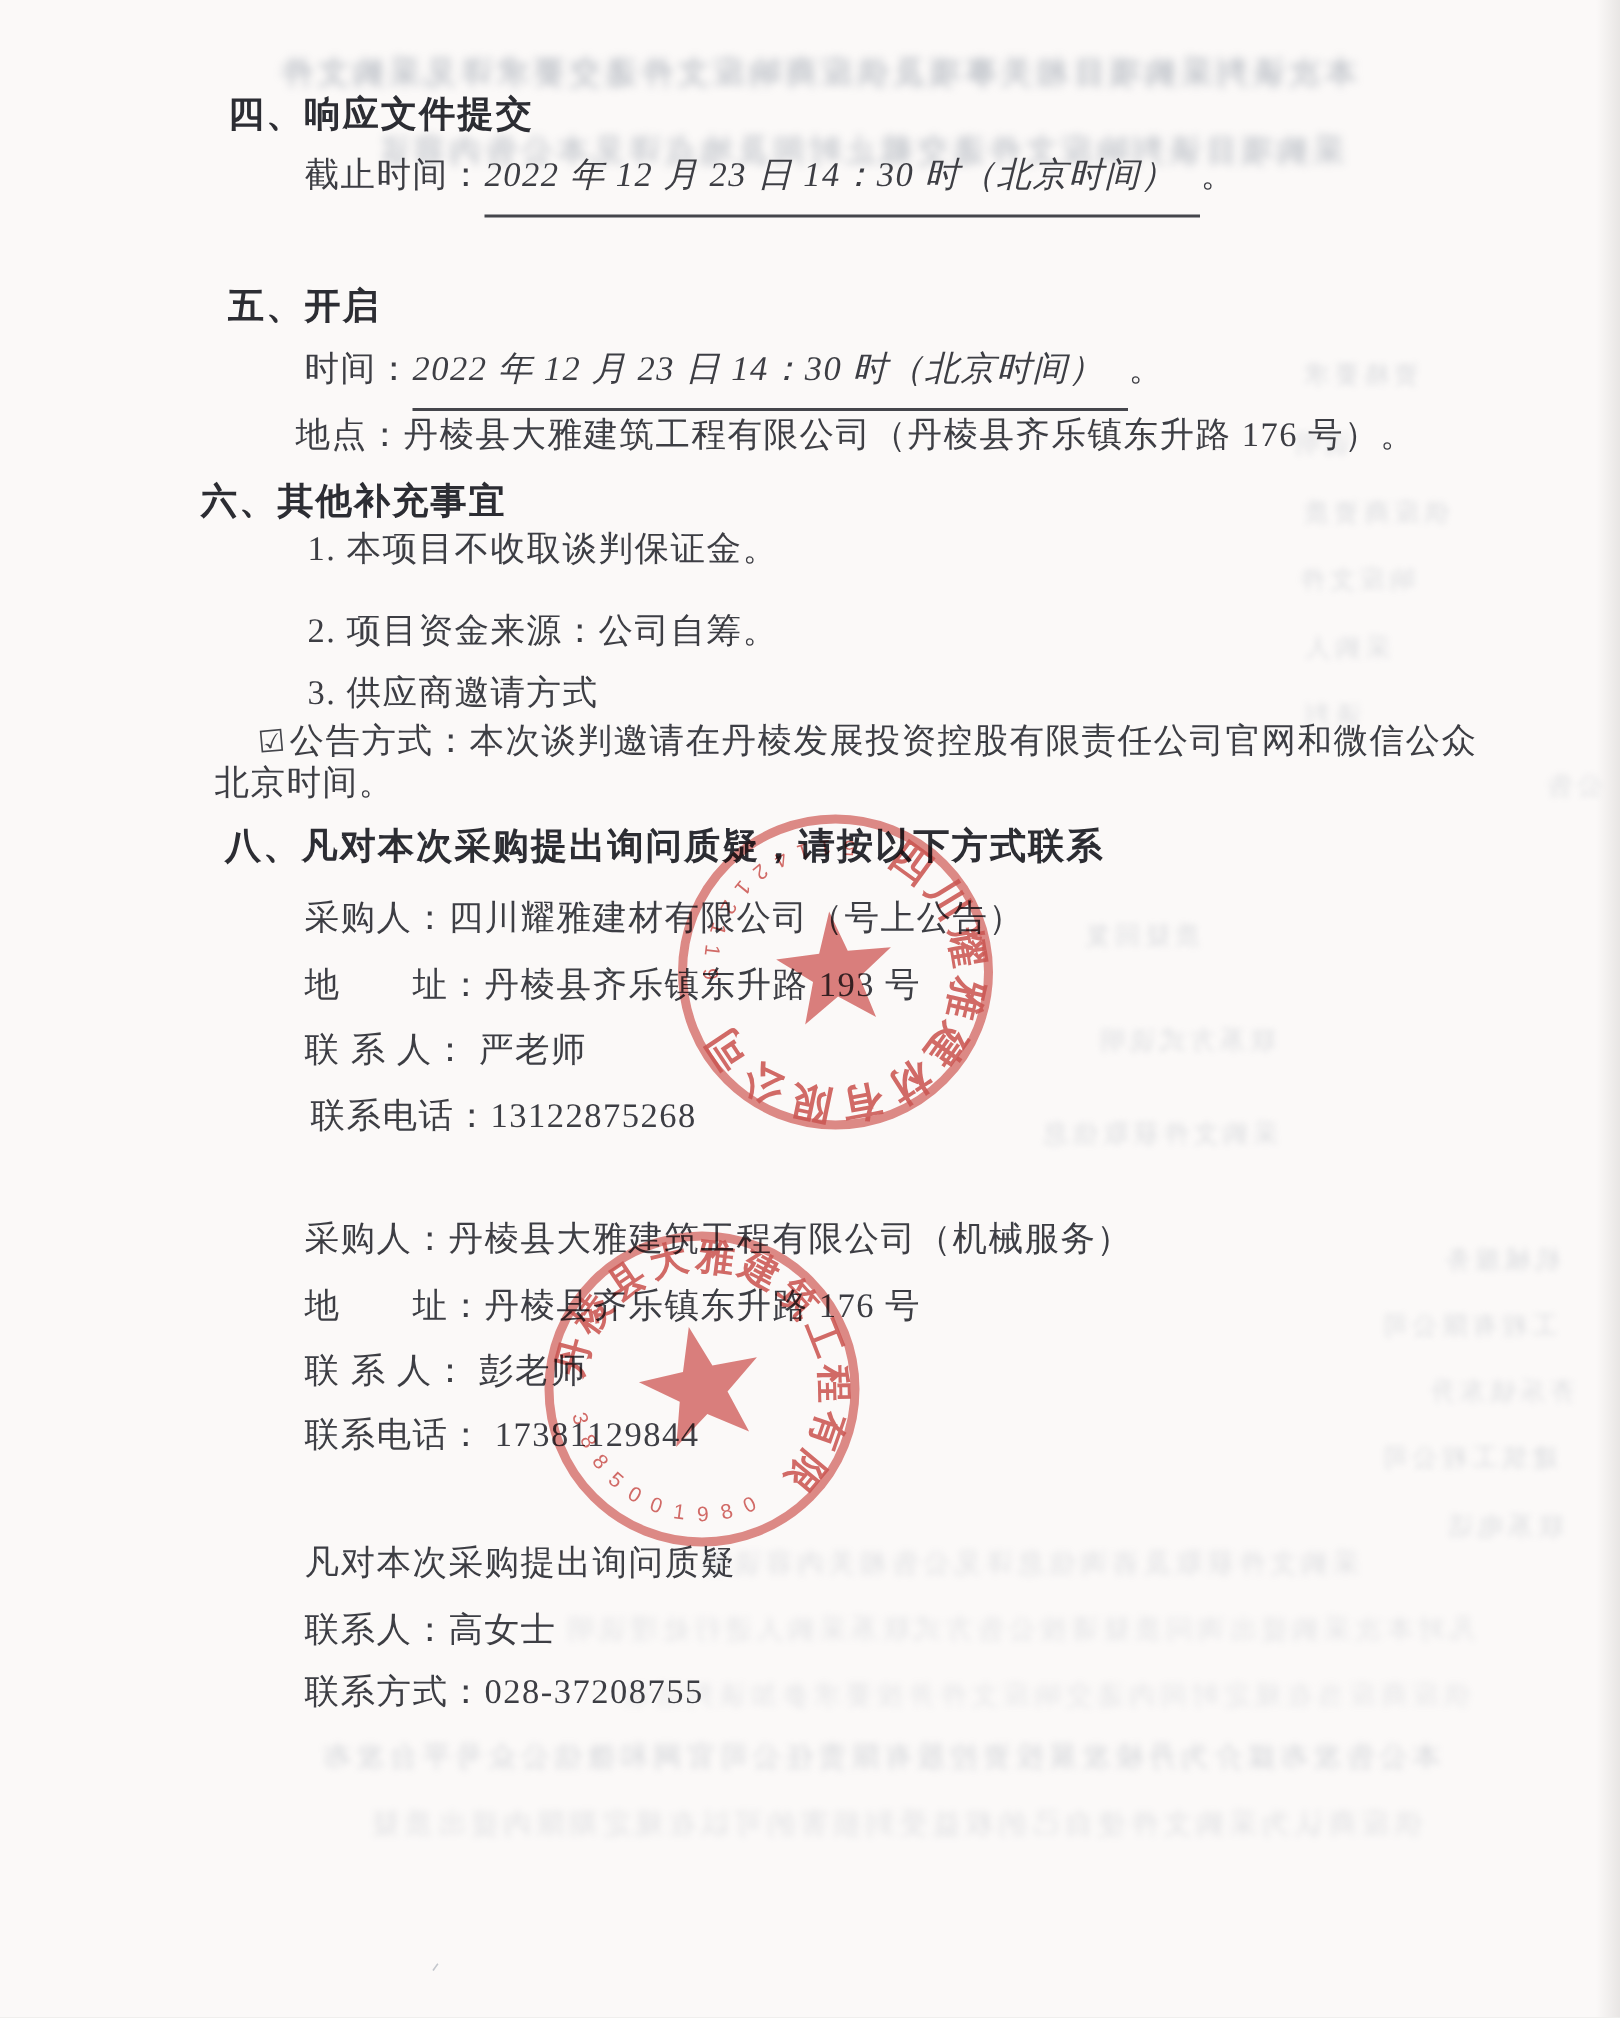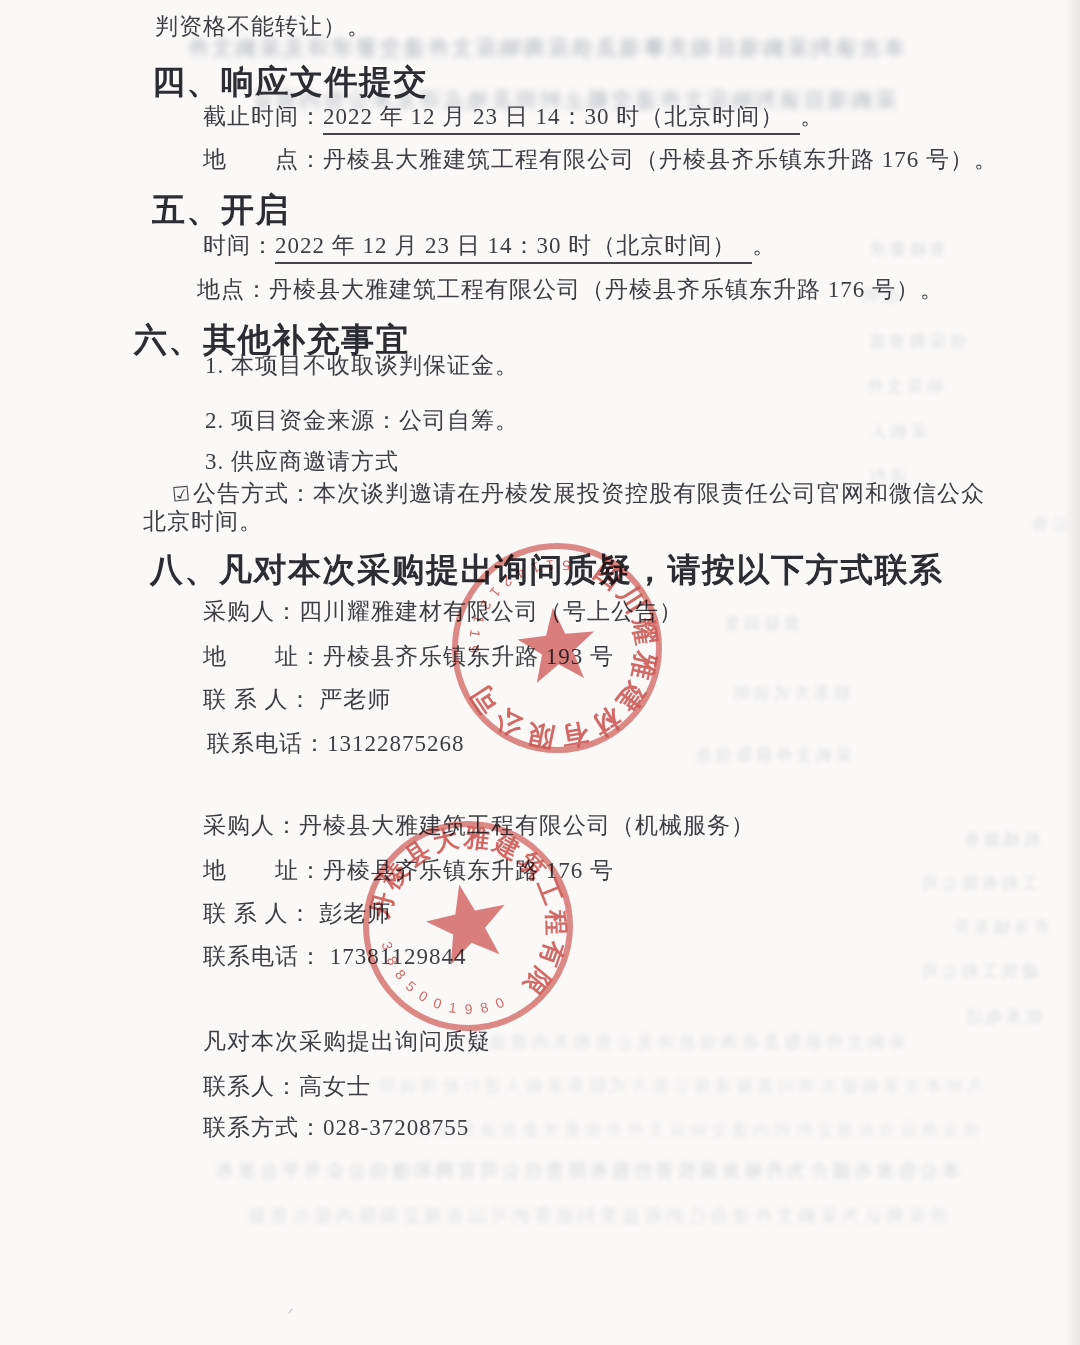--- a/index.html
+++ b/index.html
@@ -17,28 +17,29 @@
     white-space:nowrap;
     font-size:23px;
     letter-spacing:1px;
     color:#3d3e44;
   }
   .hd{
     position:absolute;
     white-space:nowrap;
     font-family:"Liberation Sans", sans-serif;
     font-weight:700;
-    font-size:33px;
+    font-size:24px;
     letter-spacing:1.5px;
     color:#2c2d33;
   }
   .u{
     border-bottom:2px solid #45464c;
     padding-right:16px;
-    padding-bottom:4px;
+    padding-bottom:14px;
+    font-style:italic;
   }
   .chk{
     display:inline-block;
     font-size:20px;
     margin-right:2px;
     transform:rotate(-5deg);
     color:#44454b;
   }
   .ghost{
     position:absolute;
@@ -91,25 +92,23 @@
       <span class="ghost" style="left: 858px; top: 960px; width: 180px; font-size: 17px; opacity: 0.28; filter: blur(2.2px);">建筑工程公司</span>
       <span class="ghost" style="left: 902px; top: 1006px; width: 140px; font-size: 17px; opacity: 0.27; filter: blur(2.2px);">联系电话</span>
       <span class="ghost" style="left: 436px; top: 1030px; width: 470px; font-size: 18px; opacity: 0.26; filter: blur(2.4px);">采购文件获取及咨询信息详见公告相关内容说明</span>
       <span class="ghost" style="left: 284px; top: 1074px; width: 700px; font-size: 18px; opacity: 0.22; filter: blur(2.4px);">凡对本次采购提出询问质疑请按公告方式联系采购人进行处理说明</span>
       <span class="ghost" style="left: 300px; top: 1118px; width: 680px; font-size: 18px; opacity: 0.2; filter: blur(2.4px);">供应商应当在规定时间内递交响应文件并按要求参加谈判活动</span>
       <span class="ghost" style="left: 152px; top: 1158px; width: 808px; font-size: 19px; opacity: 0.34; filter: blur(2.6px);">本公告发布媒介为丹棱发展投资控股有限责任公司官网和微信公众号平台发布</span>
       <span class="ghost" style="left: 158px; top: 1203px; width: 790px; font-size: 19px; opacity: 0.24; filter: blur(2.6px);">供应商认为采购文件使自己的权益受到损害的可以在规定期限内提出质疑</span>
       <span class="ghost" style="left: 282px; top: 1304px; width: 14px; font-size: 13px; opacity: 0.5; filter: blur(0.4px);">丶</span>
     </div>
 
-  <div class="ln" style="left:155px;top:11px">判资格不能转让）。</div>
 
   <div class="hd" style="left:152px;top:60px">四、响应文件提交</div>
   <div class="ln" style="left:203px;top:101px"><span>截止时间：</span><span class="u">2022 年 12 月 23 日 14：30 时（北京时间）</span><span>。</span></div>
-  <div class="ln" style="left:203px;top:144px">地　　点：丹棱县大雅建筑工程有限公司（丹棱县齐乐镇东升路 176 号）。</div>
 
   <div class="hd" style="left:152px;top:188px">五、开启</div>
   <div class="ln" style="left:203px;top:230px"><span>时间：</span><span class="u">2022 年 12 月 23 日 14：30 时（北京时间）</span><span>。</span></div>
   <div class="ln" style="left:197px;top:274px">地点：丹棱县大雅建筑工程有限公司（丹棱县齐乐镇东升路 176 号）。</div>
 
   <div class="hd" style="left:134px;top:318px">六、其他补充事宜</div>
   <div class="ln" style="left:205px;top:350px">1. 本项目不收取谈判保证金。</div>
   <div class="ln" style="left:205px;top:405px">2. 项目资金来源：公司自筹。</div>
   <div class="ln" style="left:205px;top:446px">3. 供应商邀请方式</div>
   <div class="ln" style="left:172px;top:478px"><span class="chk">☑</span><span>公告方式：本次谈判邀请在丹棱发展投资控股有限责任公司官网和微信公众</span></div>

